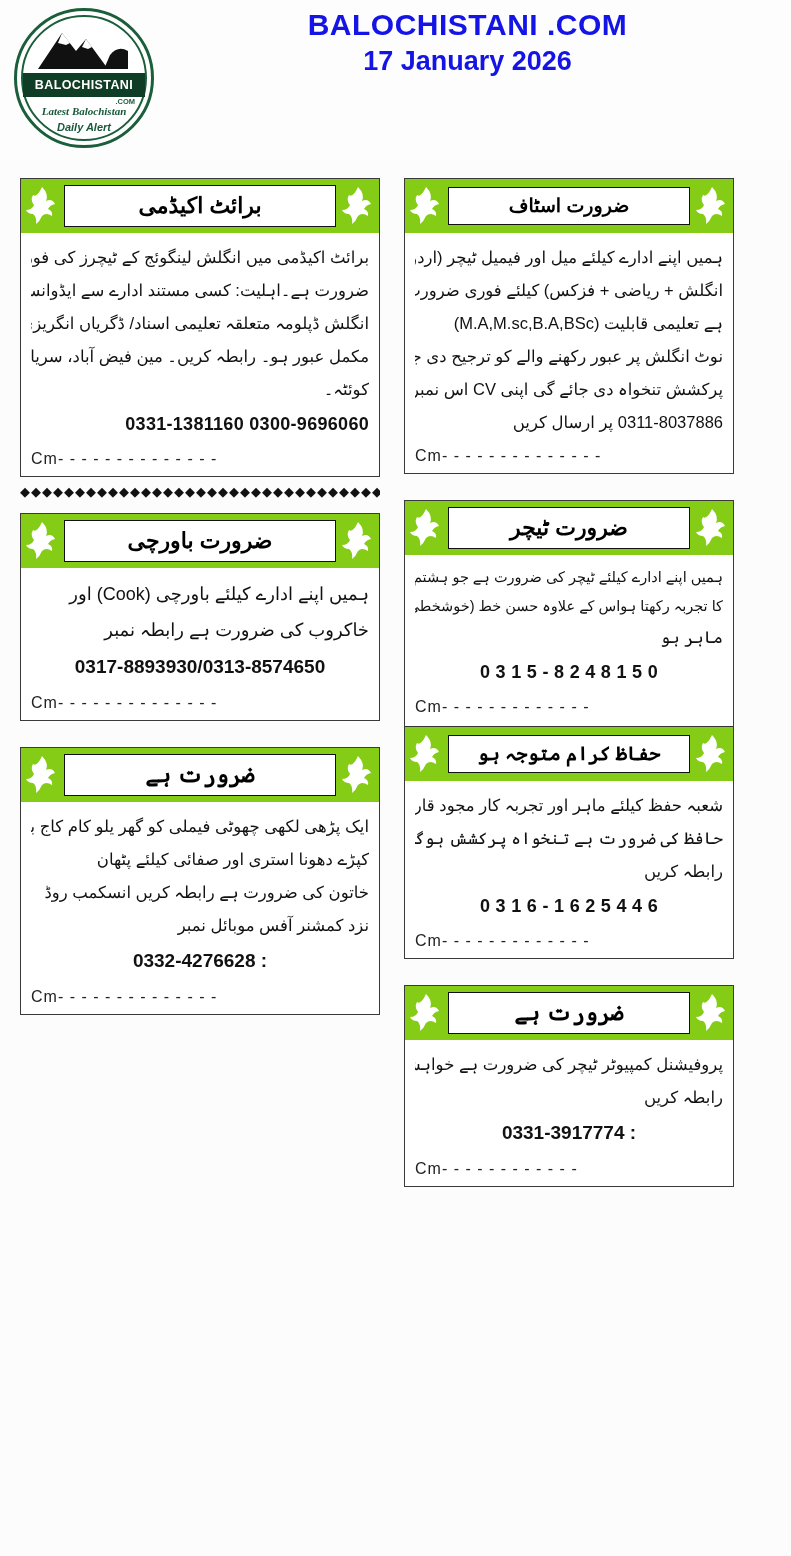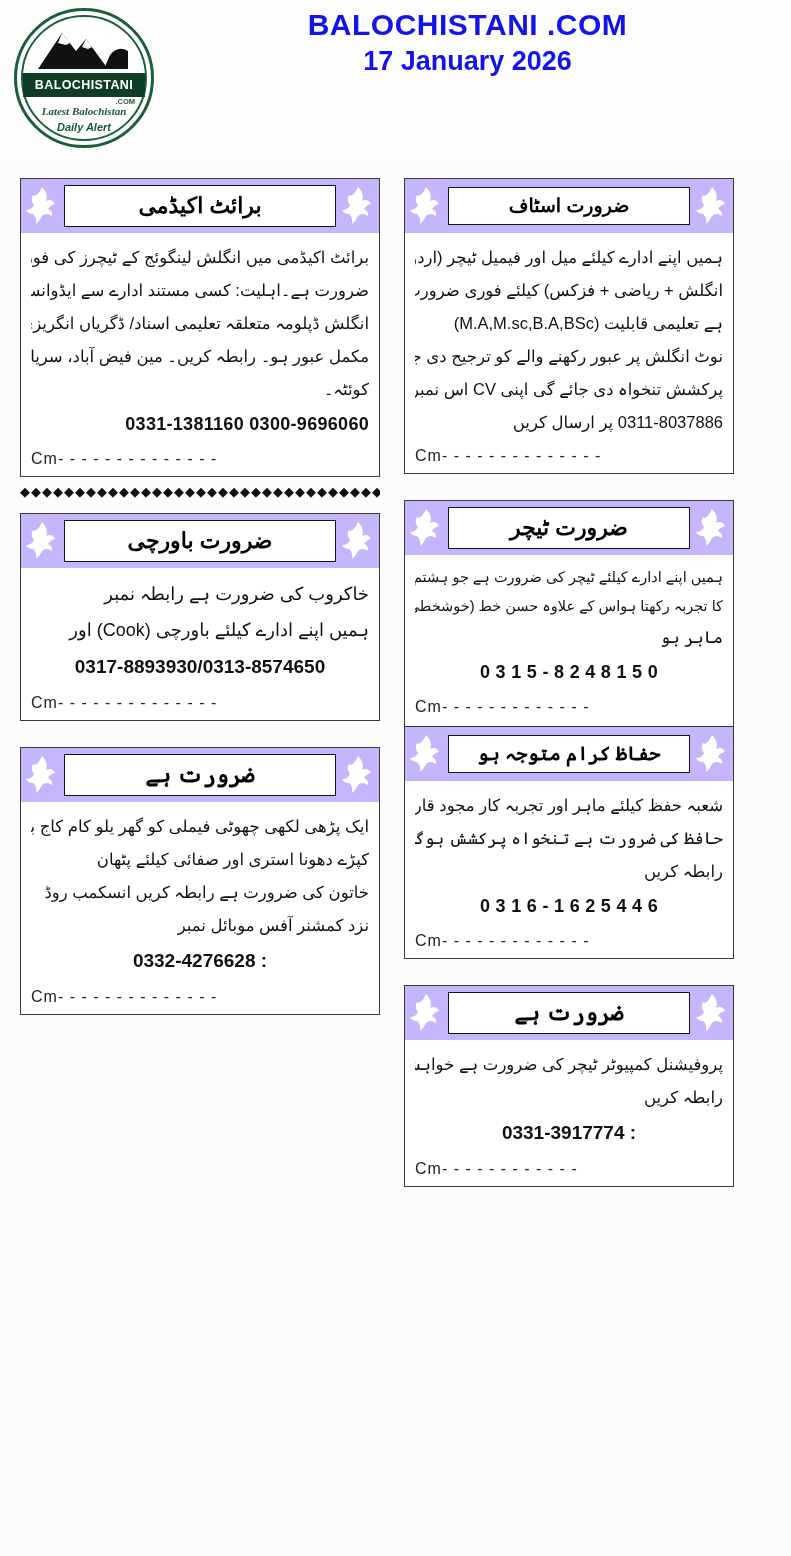--- a/index.html
+++ b/index.html
@@ -137,21 +137,21 @@
 
   
   .ad {
     background: #fff;
     border: 1px solid #3a3a3a;
     box-sizing: border-box;
     margin-bottom: 26px;
     padding: 0;
   }
   .ad-banner {
-    background: #c4b5fd;
+    background: #84cc16;
     color: #fff;
     display: flex;
     align-items: center;
     justify-content: space-between;
     padding: 5px 4px;
     position: relative;
   }
   .orn {
     width: 34px;
     height: 44px;
@@ -282,22 +282,22 @@
         <div class="ad-banner">
           <svg class="orn" viewBox="0 0 34 44">
             <path d="M17 3 q7 7 4 14 q6 -3 9 3 q-5 1 -7 5 q5 2 4 7 q-6 -4 -10 0 q-2 5 -6 8 q1 -7 -3 -10 q-5 0 -7 -4 q6 0 8 -5 q-4 -5 -1 -10 q4 3 9 -8 z" fill="#fff"></path>
           </svg>
           <div class="banner-box">ضرورت باورچی</div>
           <svg class="orn" viewBox="0 0 34 44">
             <path d="M17 3 q7 7 4 14 q6 -3 9 3 q-5 1 -7 5 q5 2 4 7 q-6 -4 -10 0 q-2 5 -6 8 q1 -7 -3 -10 q-5 0 -7 -4 q6 0 8 -5 q-4 -5 -1 -10 q4 3 9 -8 z" fill="#fff"></path>
           </svg>
         </div>
         <div class="ad-body">
+          <div class="line big">ہمیں اپنے ادارے کیلئے باورچی (Cook) اور</div>
           <div class="line big">خاکروب کی ضرورت ہے رابطہ نمبر</div>
-          <div class="line big">ہمیں اپنے ادارے کیلئے باورچی (Cook) اور</div>
           <div class="line num-c">0317-8893930/0313-8574650</div>
         </div>
         <div class="cm">Cm- - - - - - - - - - - - - -</div>
       </div>
 
       <div class="ad">
         <div class="ad-banner">
           <svg class="orn" viewBox="0 0 34 44">
             <path d="M17 3 q7 7 4 14 q6 -3 9 3 q-5 1 -7 5 q5 2 4 7 q-6 -4 -10 0 q-2 5 -6 8 q1 -7 -3 -10 q-5 0 -7 -4 q6 0 8 -5 q-4 -5 -1 -10 q4 3 9 -8 z" fill="#fff"></path>
           </svg>

